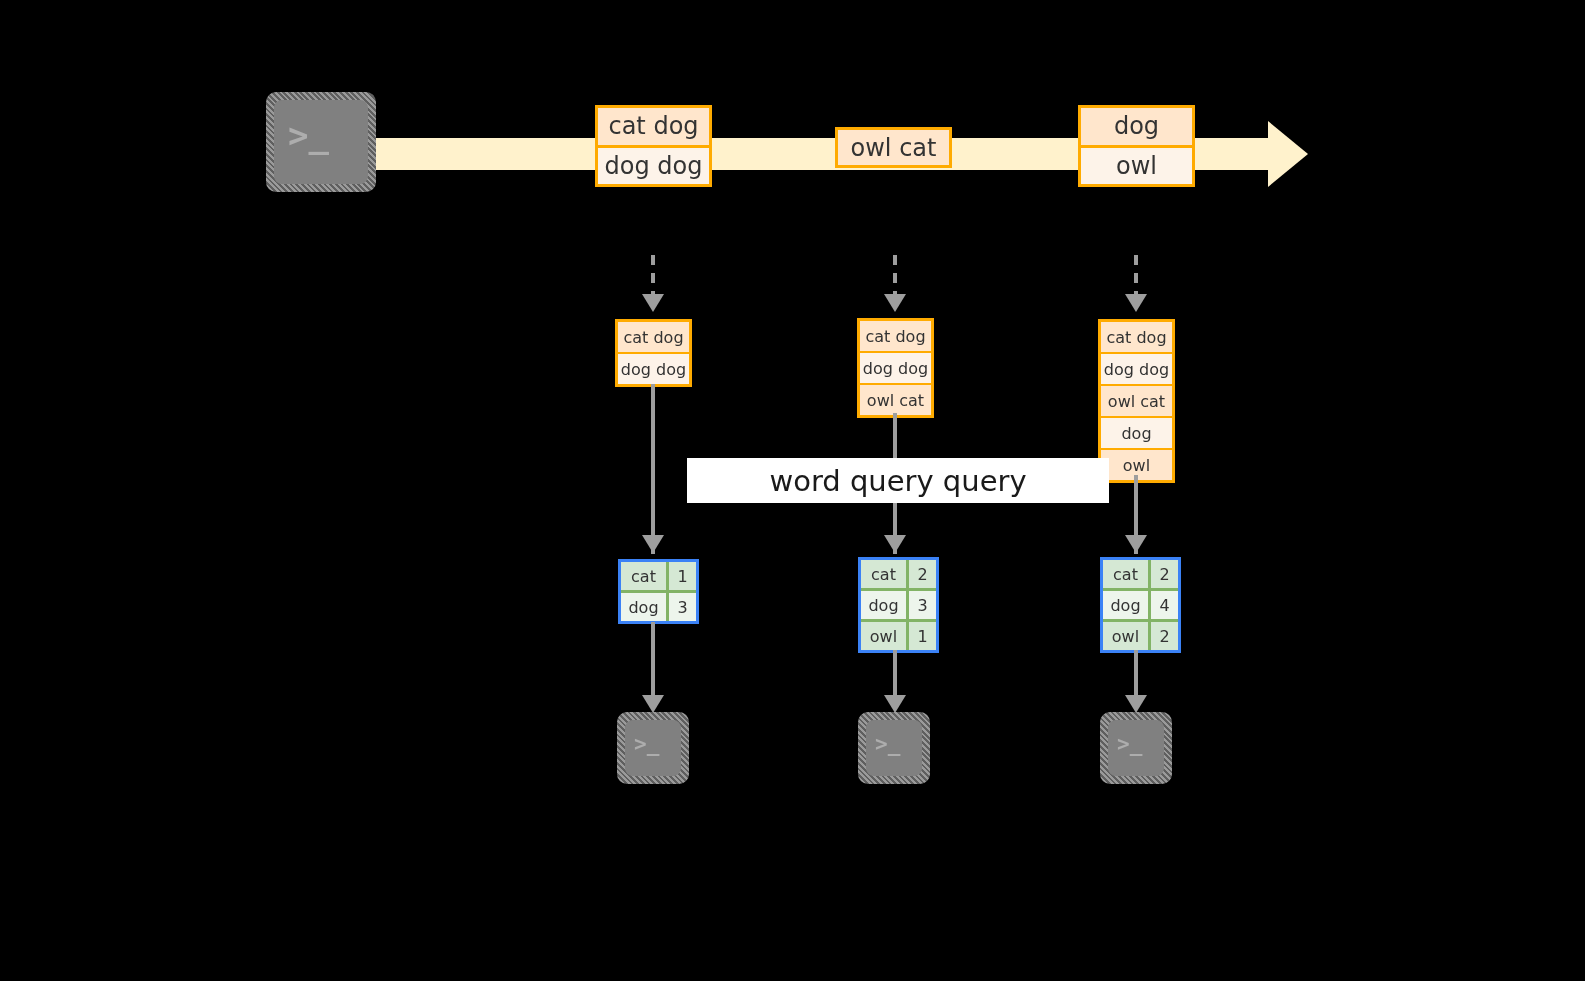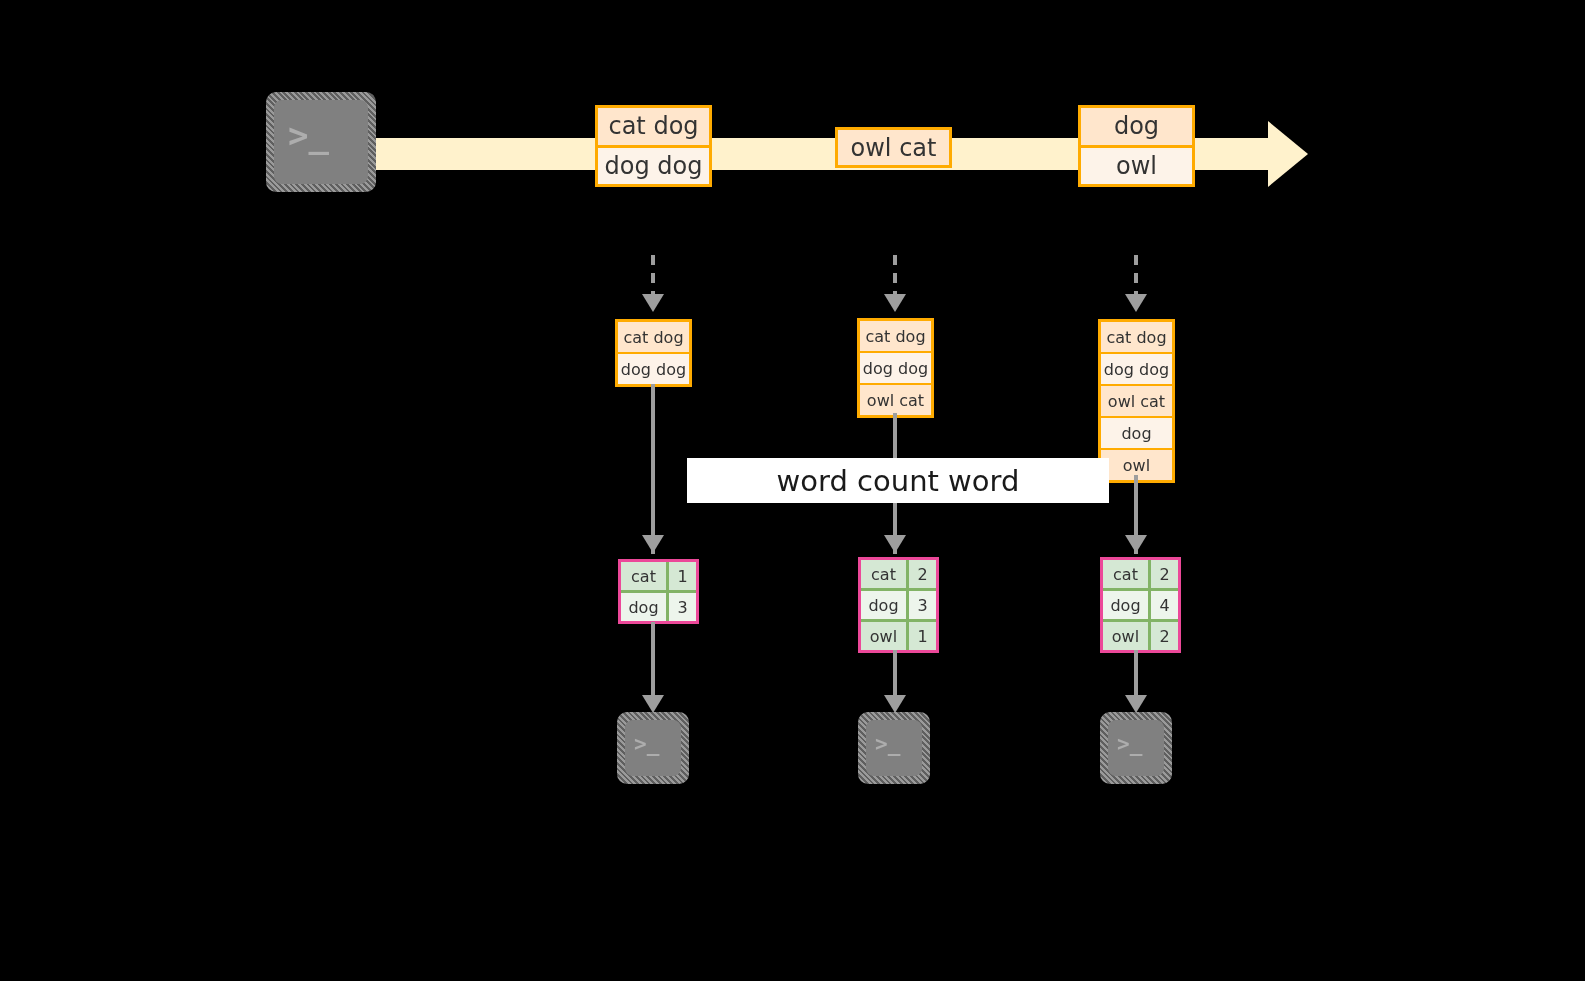--- a/index.html
+++ b/index.html
@@ -116,21 +116,21 @@
   .buf .cell.alt { background: #fdf3e9; }
   .buf .cell + .cell { border-top: 2px solid #ffab00; }
   .buf.b1 { left: 615px; top: 319px; width: 77px; }
   .buf.b2 { left: 857px; top: 318px; width: 77px; }
   .buf.b3 { left: 1098px; top: 319px; width: 77px; }
 
   
   .res {
     position: absolute;
     box-sizing: border-box;
-    border: 3px solid #ec4899;
+    border: 3px solid #3b82f6;
     background: #d5e8d4;
     border-collapse: collapse;
   }
   .res .row { display: flex; }
   .res .row + .row { border-top: 3px solid #82b366; }
   .res .row.alt .k, .res .row.alt .v { background: #edf5ec; }
   .res .k, .res .v {
     height: 28px;
     display: flex;
     align-items: center;
@@ -239,21 +239,21 @@
 
   <div class="line" style="left:651px; top:384px; height:170px;"></div>
   <div class="ahead" style="left:642px; top:535px;"></div>
 
   <div class="line" style="left:893px; top:413px; height:141px;"></div>
   <div class="ahead" style="left:884px; top:535px;"></div>
 
   <div class="line" style="left:1134px; top:475px; height:79px;"></div>
   <div class="ahead" style="left:1125px; top:535px;"></div>
 
-  <div class="query-label">word count word</div>
+  <div class="query-label">word query query</div>
 
   <div class="res r1">
     <div class="row">
       <div class="k">cat</div>
       <div class="v">1</div>
     </div>
     <div class="row alt">
       <div class="k">dog</div>
       <div class="v">3</div>
     </div>

